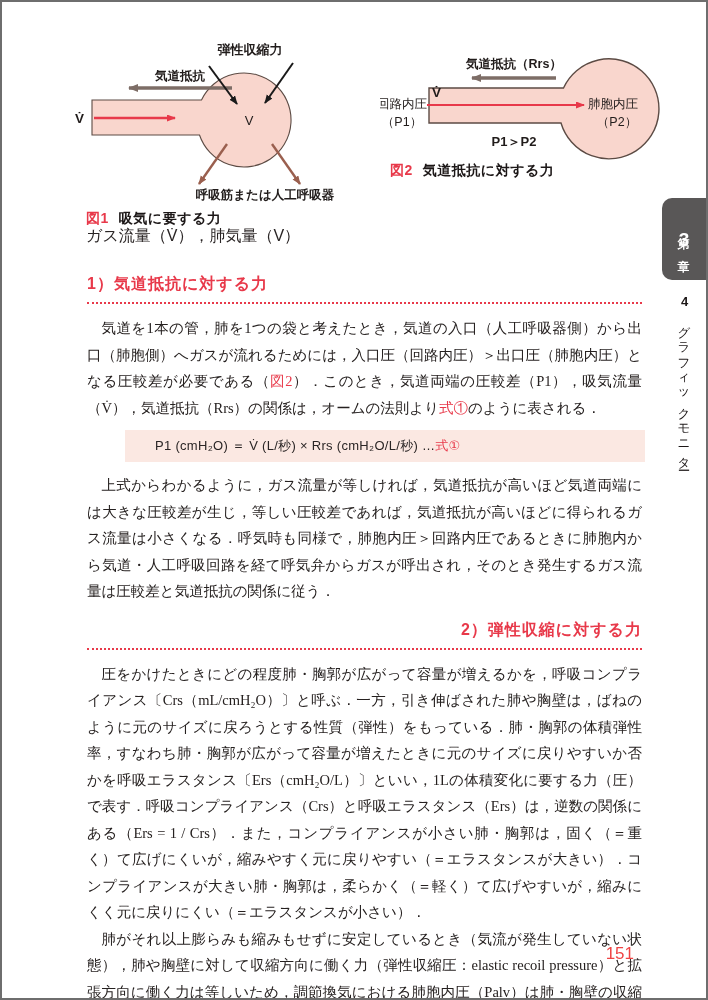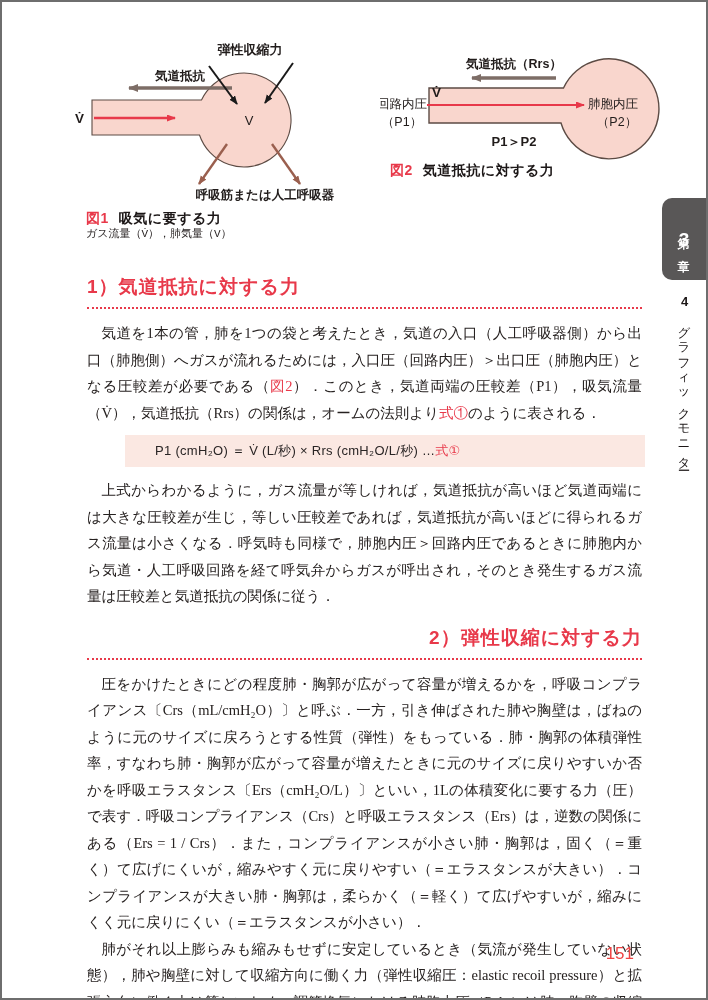--- a/index.html
+++ b/index.html
@@ -28,22 +28,22 @@
 
   .fig-caption{
     position:absolute;font-family:"Liberation Sans","DejaVu Sans",sans-serif;
     font-weight:bold;font-size:14px;color:#1c1717;letter-spacing:.5px;margin-top:8px;
   }
   #fig1-caption{left:84px;top:200px;}
   #fig2-caption{left:388px;top:152px;}
   .fig-caption .tag{color:var(--accent);margin-right:10px;}
   .fig-subcaption{
     position:absolute;left:84px;top:224px;
-    font-family:Liberation Mono, monospace;
-    font-size:11px;color:#2a2525;
+    font-family:Liberation Sans, sans-serif;
+    font-size:16px;color:#2a2525;
   }
   .fig2-desc{
     position:absolute;left:388px;top:172px;width:272px;
     font-family:"Liberation Sans","DejaVu Sans",sans-serif;
     font-size:10.6px;line-height:16px;text-align:justify;color:#2a2525;
   }
 
   
   .chapter-tab{
     position:absolute;right:0;top:196px;width:44px;height:82px;
@@ -64,21 +64,21 @@
   }
   .side-label .num{font-weight:bold;text-orientation:upright;font-size:13px;margin-bottom:6px;}
 
   
   .main{
     position:absolute;left:0;top:272px;width:708px;
     padding:0 68px 0 85px;
   }
   .section-heading{
     font-family:"Liberation Sans","DejaVu Sans",sans-serif;
-    color:var(--accent);font-size:19px;font-weight:bold;letter-spacing:1px;
+    color:var(--accent);font-size:16px;font-weight:bold;letter-spacing:1px;
     padding-bottom:7px;border-bottom:2px dotted var(--accent);
     margin-bottom:11px;
   }
   .section + .section .section-heading{margin-top:15px;text-align:right;}
   .body-p{
     font-size:14.5px;line-height:26.5px;text-align:justify;
     text-indent:1em;color:var(--ink);
   }
   .formula-box{
     background:var(--pinkbox);

